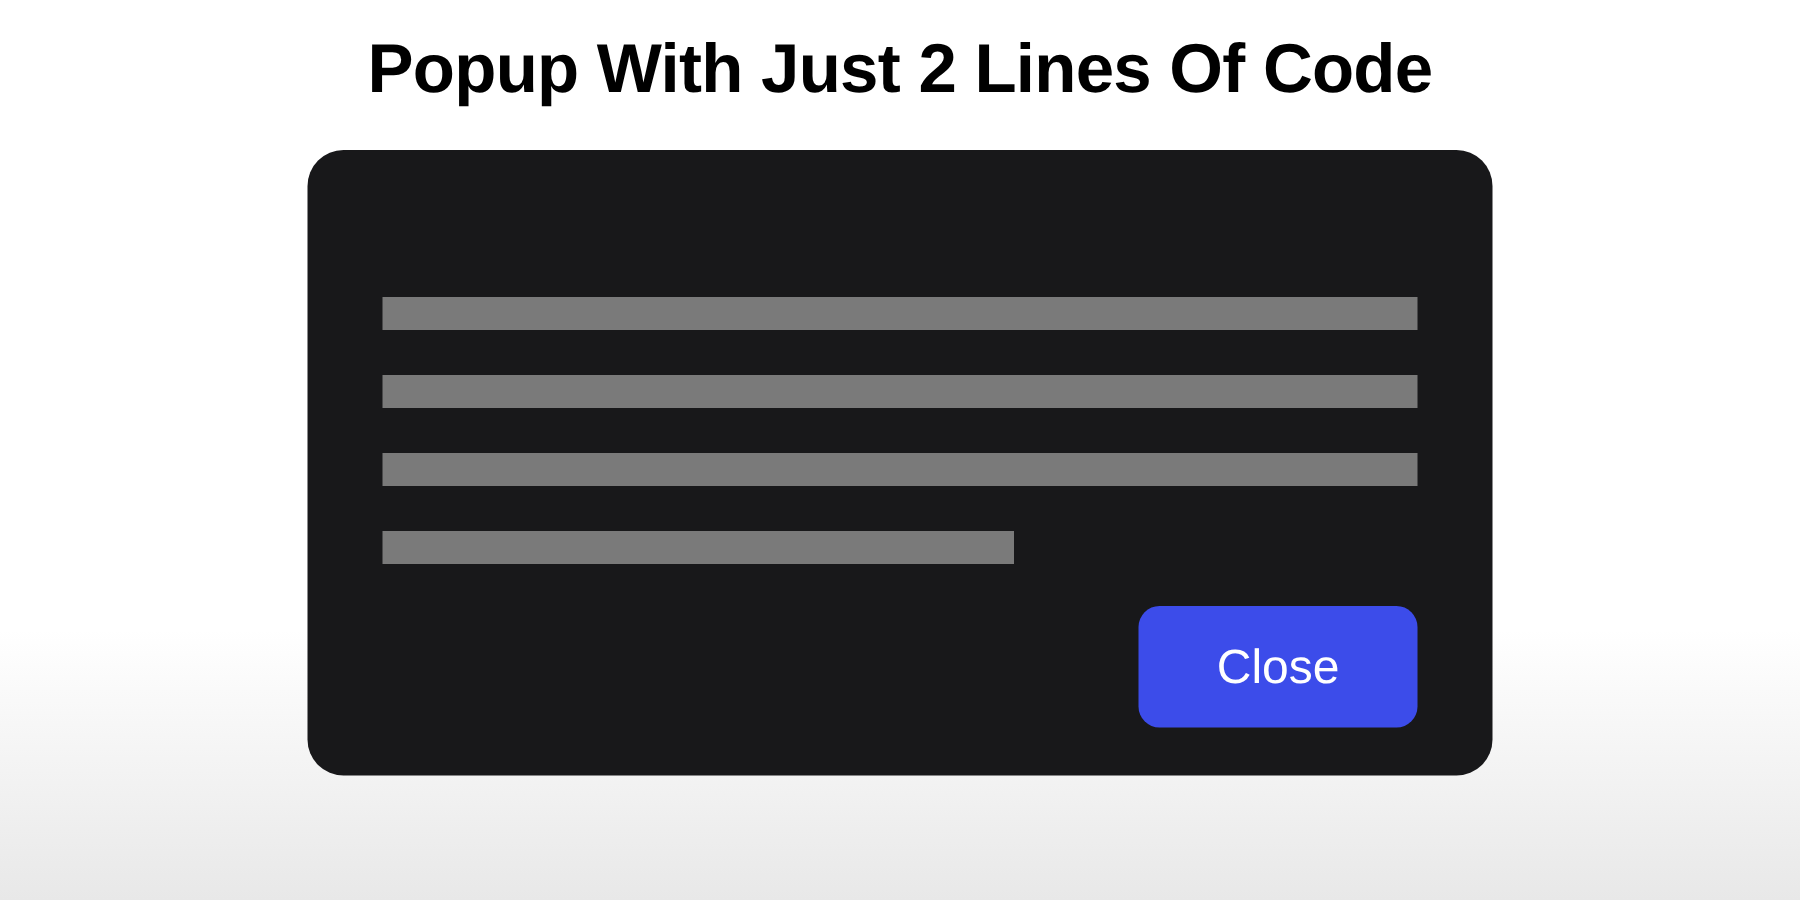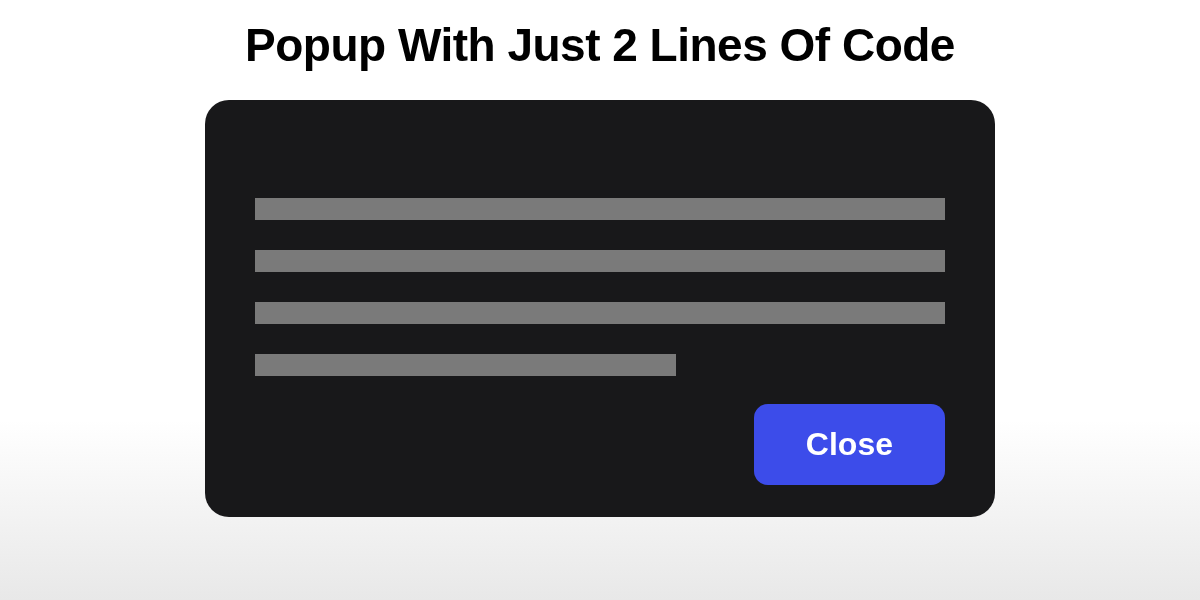--- a/index.html
+++ b/index.html
@@ -53,21 +53,21 @@
       display: flex;
       justify-content: flex-end;
       margin-top: 28px;
     }
     .close-button {
       background: #3c4cea;
       color: #ffffff;
       border: none;
       border-radius: 14px;
       font-size: 32px;
-      font-weight: 700;
+      font-weight: 400;
       padding: 22px 52px;
       cursor: pointer;
       font-family: inherit;
     }
   </style>
 </head>
 <body>
 
 <h1 class="page-title">Popup With Just 2 Lines Of Code</h1>
 

